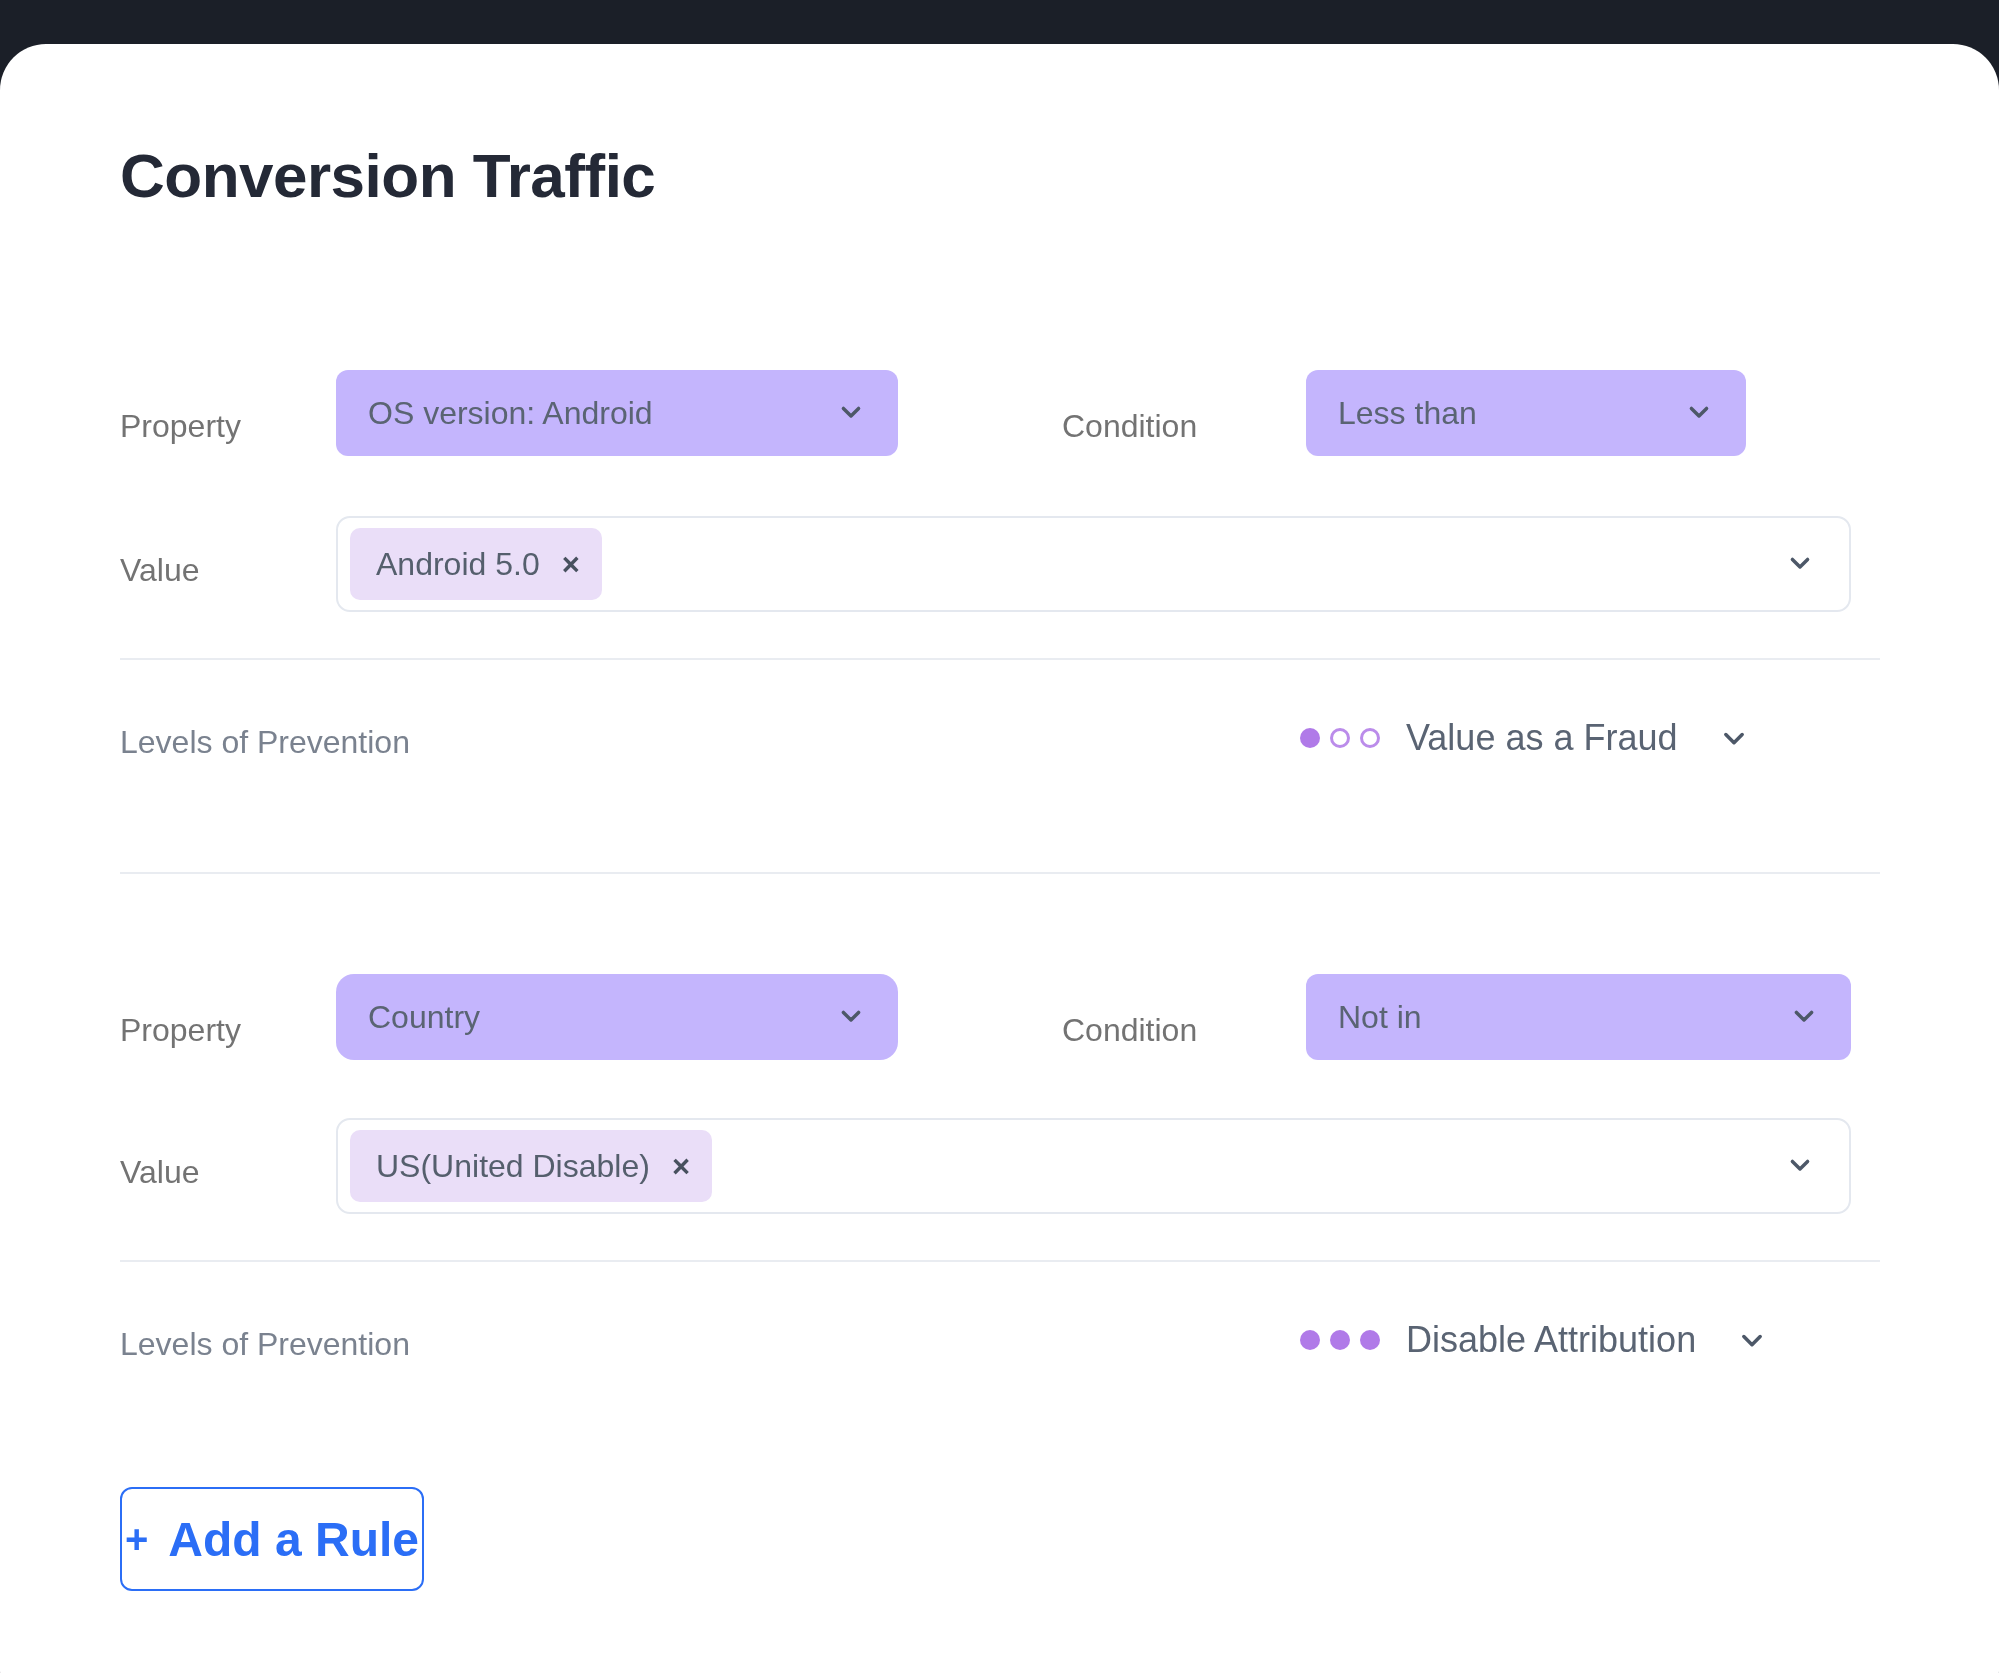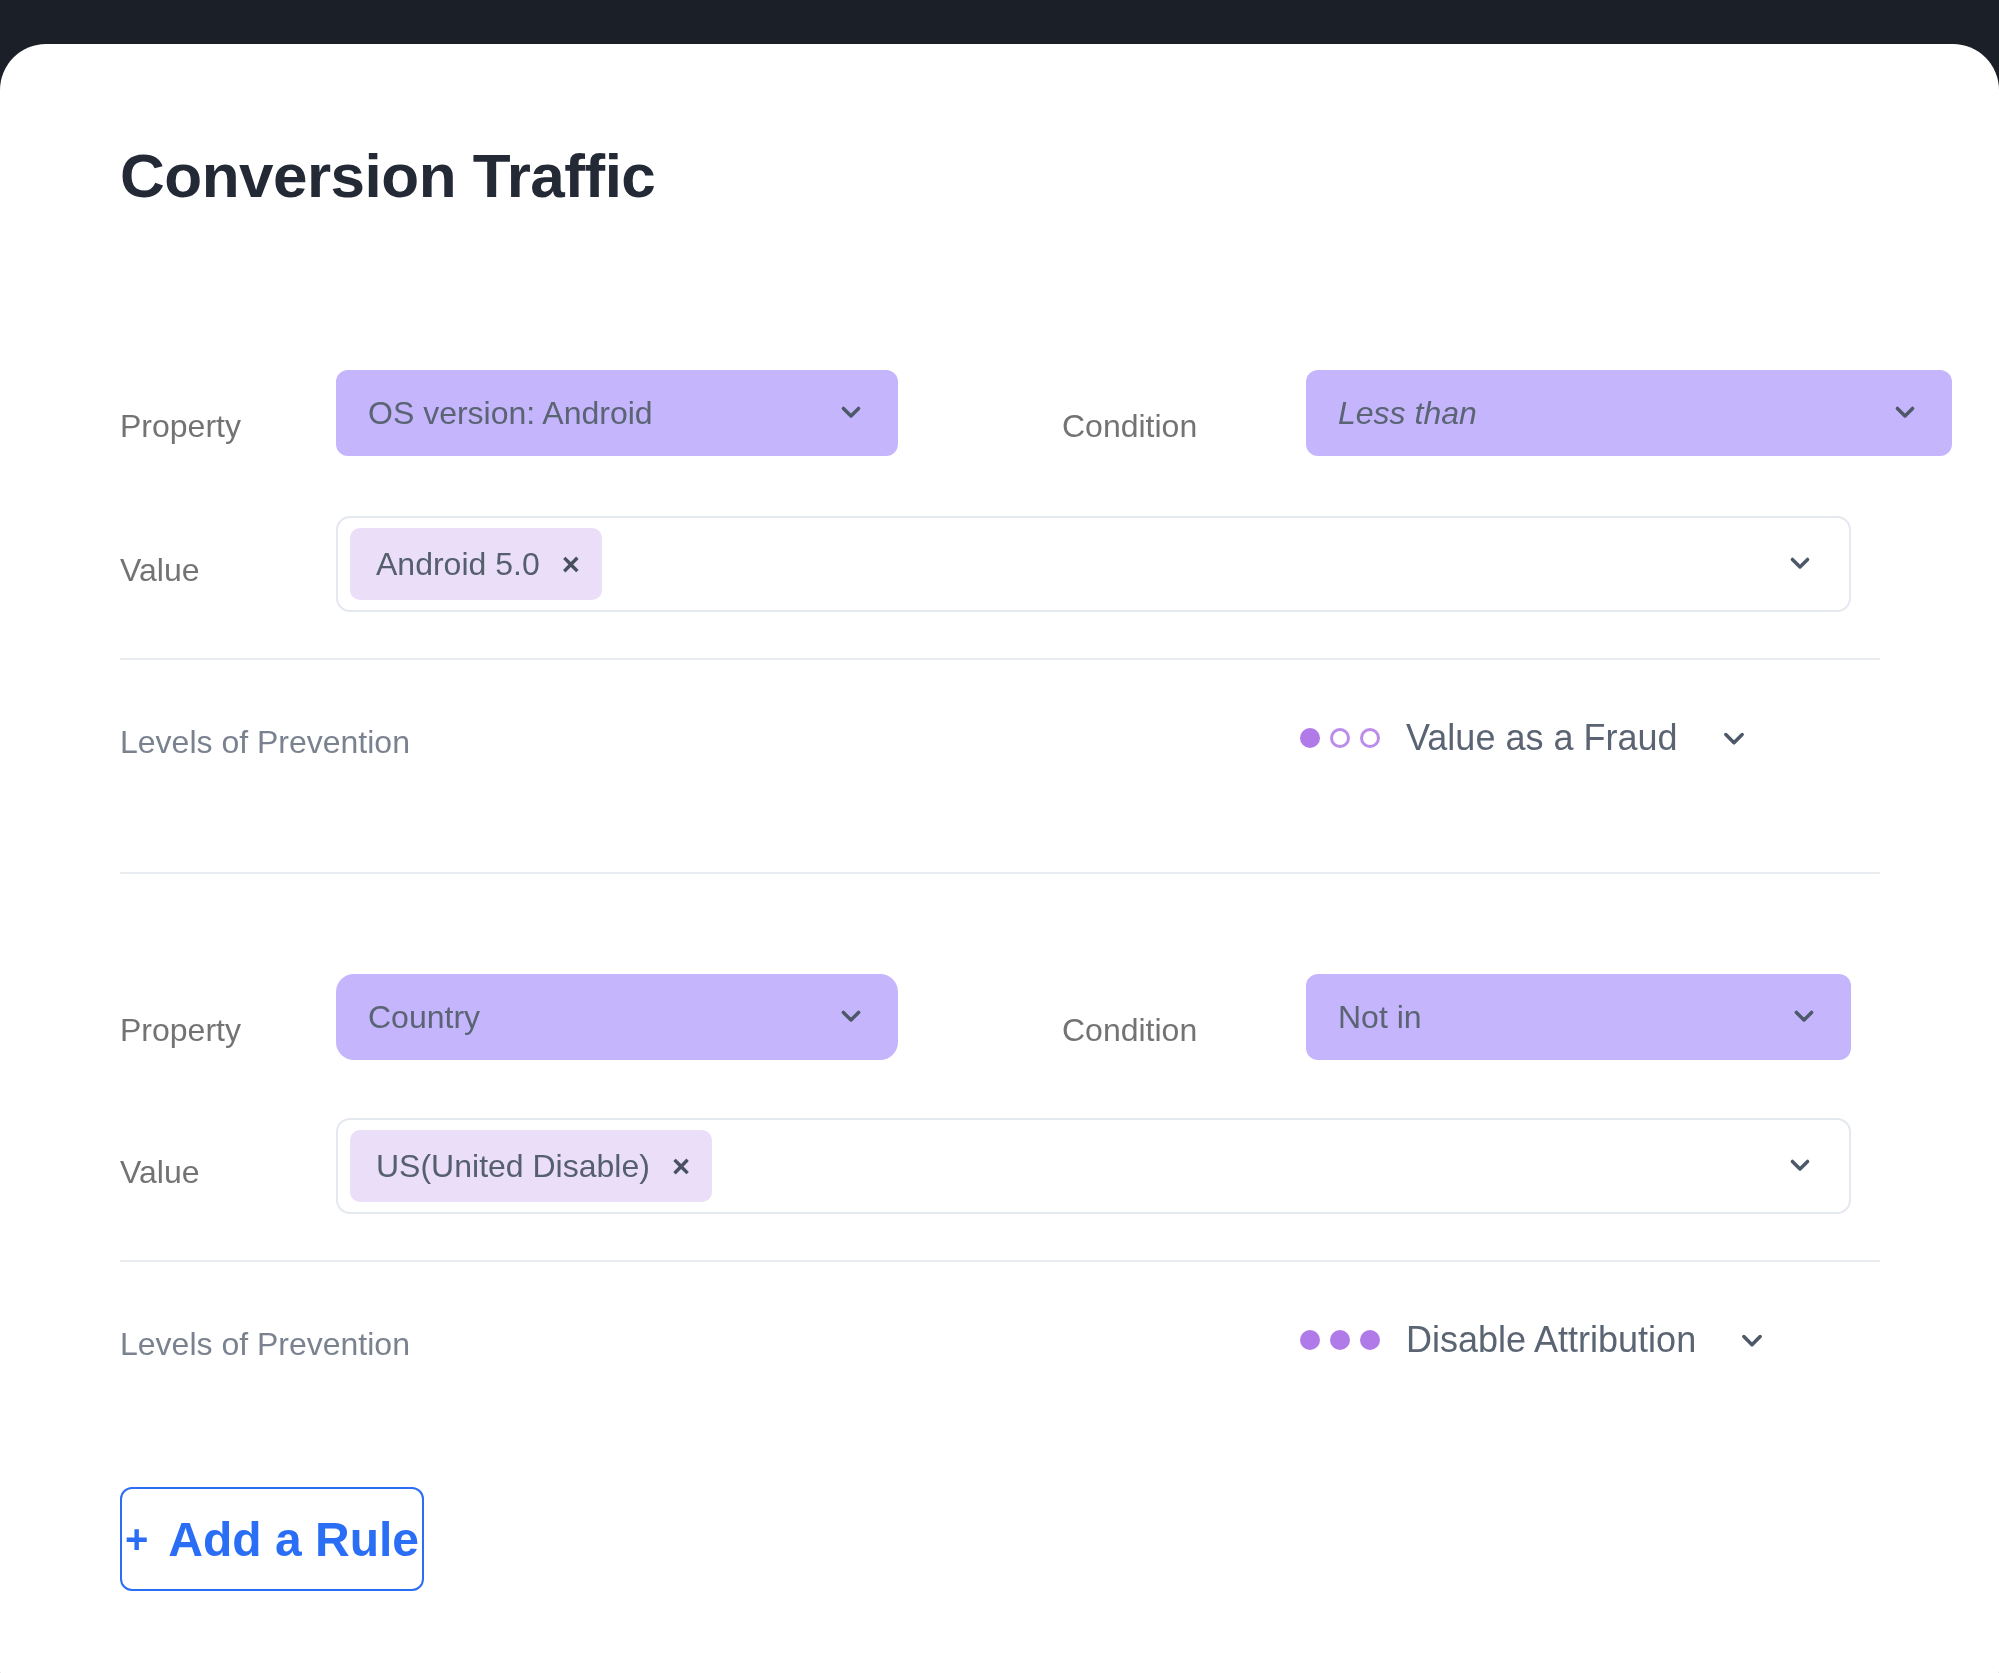--- a/index.html
+++ b/index.html
@@ -202,21 +202,21 @@
     <span class="sel-text">OS version: Android</span>
     <span class="chev">
       <svg viewBox="0 0 24 24" fill="none" stroke="#4d5868" stroke-width="3.2" stroke-linecap="round" stroke-linejoin="round">
           <polyline points="5,9 12,16 19,9"></polyline>
         </svg>
     </span>
   </div>
 
   <div class="field-label" style="left:1062px; top:364px;">Condition</div>
 
-  <div class="select-box" style="left:1306px; top:326px; width:646px;font-style:italic;">
+  <div class="select-box" style="left:1306px; top:326px; width:440px;">
     <span class="sel-text">Less than</span>
     <span class="chev">
       <svg viewBox="0 0 24 24" fill="none" stroke="#4d5868" stroke-width="3.2" stroke-linecap="round" stroke-linejoin="round">
           <polyline points="5,9 12,16 19,9"></polyline>
         </svg>
     </span>
   </div>
 
   <div class="field-label" style="left:120px; top:508px;">Value</div>
 

